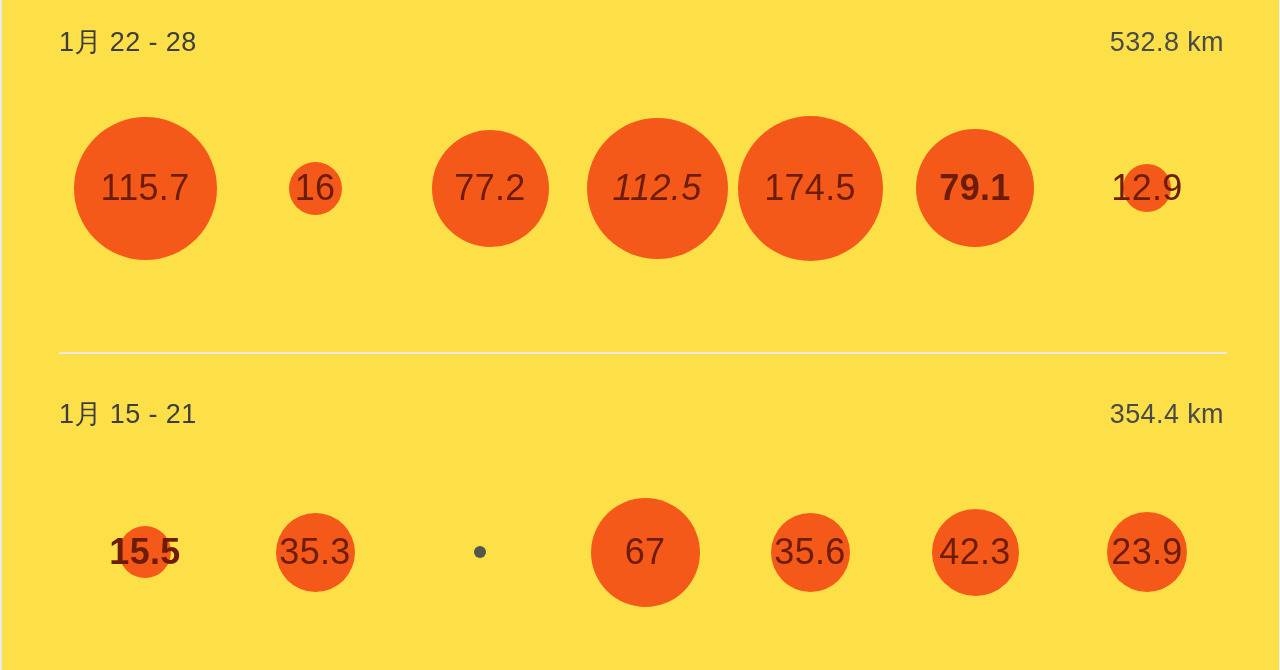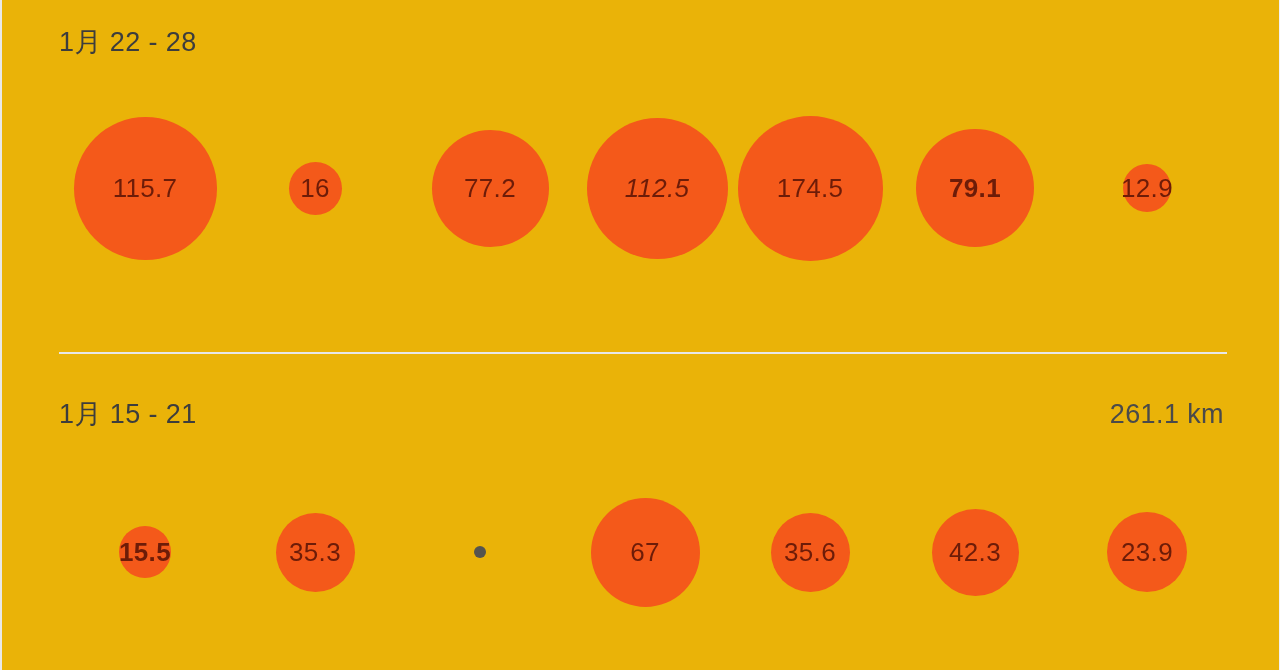--- a/index.html
+++ b/index.html
@@ -11,21 +11,21 @@
     width: 1280px;
     height: 670px;
     overflow: hidden;
     font-family: "Liberation Sans", sans-serif;
     color: #3c3c3c;
     position: relative;
   }
   .page {
     position: absolute;
     inset: 0;
-    background: #eab308;
+    background: #fde047;
     border-left: 2px solid #e9e9e9;
     border-right: 1px solid #f2f2f2;
     box-sizing: border-box;
   }
   .week {
     position: absolute;
     left: 0;
     right: 0;
   }
   #week-0 { top: 0; height: 352px; }
@@ -86,21 +86,21 @@
   }
 
   .bubble {
     border-radius: 50%;
     display: flex;
     align-items: center;
     justify-content: center;
     box-sizing: border-box;
   }
   .bubble-label {
-    font-size: 26px;
+    font-size: 36px;
     letter-spacing: 0.3px;
     color: #6d1c08;
     line-height: 1;
     white-space: nowrap;
     user-select: none;
     text-align: right;
   }
   .bubble.zero {
     width: 12px;
     height: 12px;
@@ -108,20 +108,21 @@
   }
 </style>
 </head>
 <body>
 
 <div class="page">
 
   <section class="week" id="week-0">
     <div class="week-header">
       <span class="week-range">1月 22 - 28</span>
+      <span class="week-total">532.8 km</span>
     </div>
     <div class="bubble-row">
         <div class="bubble-slot" style="left: 143px;">
           <div class="bubble" style="width: 143px; height: 143px; background: rgb(244, 89, 26);">
             <span class="bubble-label" style="color: rgb(109, 28, 8);">115.7</span>
           </div>
         </div>
         <div class="bubble-slot" style="left: 313px;">
           <div class="bubble" style="width: 53px; height: 53px; background: rgb(244, 89, 26);">
             <span class="bubble-label" style="color: rgb(109, 28, 8);">16</span>
@@ -152,21 +153,21 @@
             <span class="bubble-label" style="color: rgb(109, 28, 8);">12.9</span>
           </div>
         </div>
       </div>
   </section>
 
   <section class="week" id="week-1">
     <div class="divider"></div>
     <div class="week-header">
       <span class="week-range">1月 15 - 21</span>
-      <span class="week-total">261.1 km</span>
+      <span class="week-total">354.4 km</span>
     </div>
     <div class="bubble-row">
         <div class="bubble-slot" style="left: 143px;">
           <div class="bubble" style="width: 52px; height: 52px; background: rgb(244, 89, 26);">
             <span class="bubble-label" style="color: rgb(109, 28, 8); font-weight: bold;">15.5</span>
           </div>
         </div>
         <div class="bubble-slot" style="left: 313px;">
           <div class="bubble" style="width: 79px; height: 79px; background: rgb(244, 89, 26);">
             <span class="bubble-label" style="color: rgb(109, 28, 8);">35.3</span>

